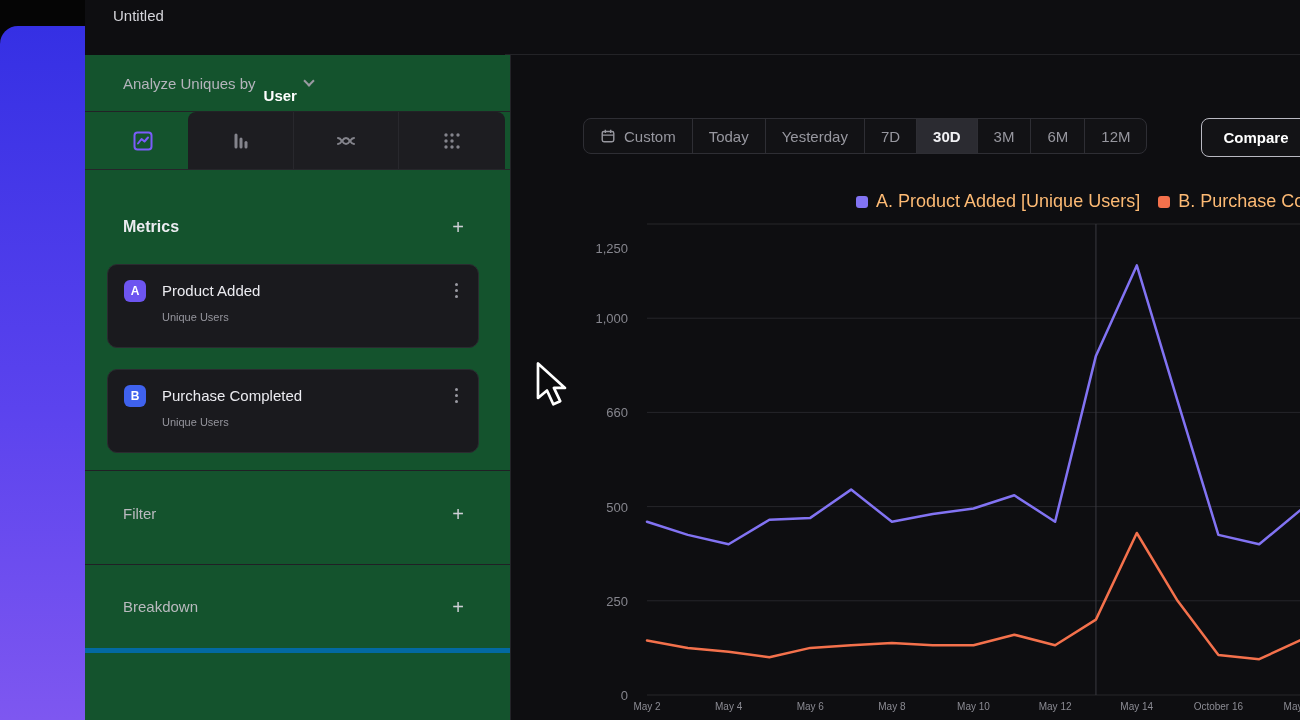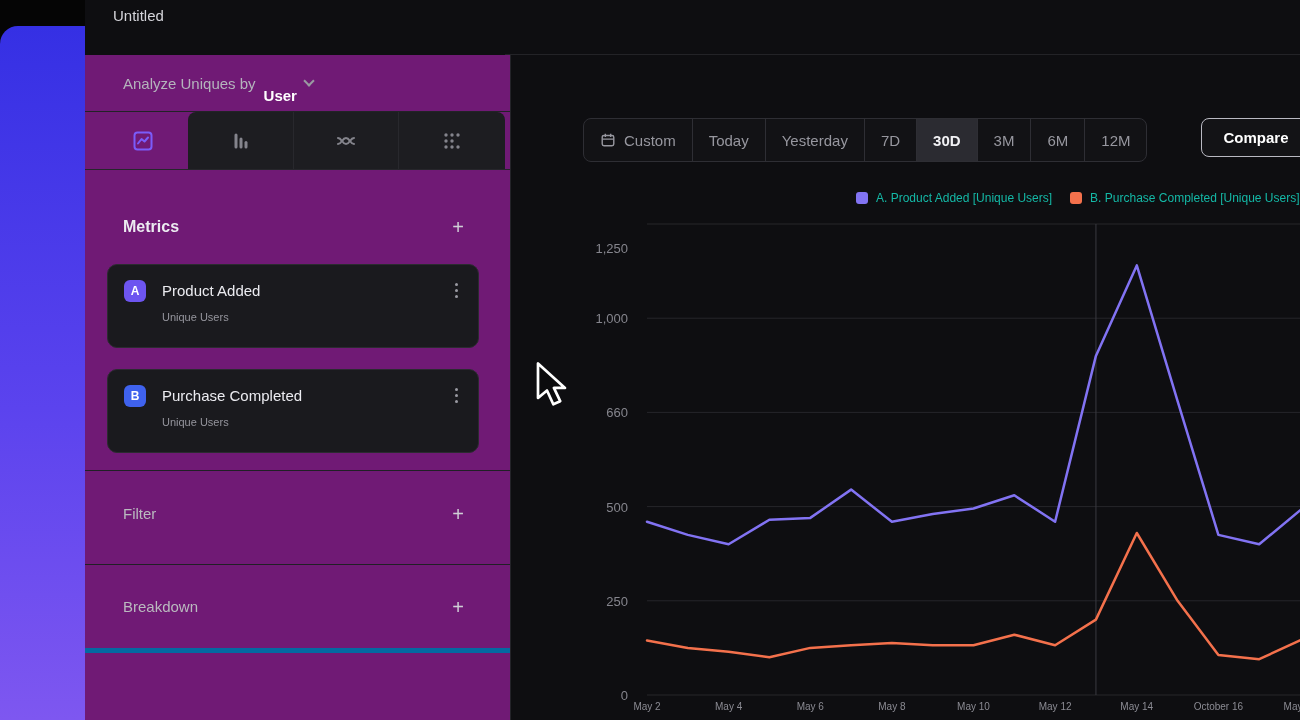--- a/index.html
+++ b/index.html
@@ -14,21 +14,21 @@
 
   
   .app { position:absolute; left:85px; top:0; width:1215px; height:720px;
     background:#0e0e11; color:#e8e8ec; }
 
   .topbar-title { position:absolute; left:28px; top:7px; font-size:15px; color:#d4d4da; }
   .main-top-divider { position:absolute; left:420px; right:0; top:54px; height:1px; background:#232327; }
 
   
   .sidebar { position:absolute; left:0; top:55px; width:426px; bottom:0;
-    background:#701a75; border-right:1px solid #242429; }
+    background:#14532d; border-right:1px solid #242429; }
   .sb-header { position:absolute; left:0; top:0; width:100%; height:57px;
     display:flex; align-items:center; padding-left:38px; gap:8px;
     border-bottom:1px solid #222226; }
   .sb-header .prefix { font-size:15px; color:#b4b4bc; }
   .sb-header .value { font-size:15px; font-weight:700; color:#ffffff;margin-top:25px; }
   .chev { width:8px; height:8px; border-right:2px solid #9a9aa2; border-bottom:2px solid #9a9aa2;
     transform:rotate(45deg); margin-top:-4px; }
 
   .tab-row { position:absolute; left:0; top:57px; width:100%; height:58px;
     border-bottom:1px solid #26262b; display:flex; padding-left:12px; }
@@ -60,38 +60,38 @@
   .mc-sub { margin-top:9px; margin-left:38px; font-size:11px; color:#95959d; }
 
   .sb-section { position:absolute; left:0; width:100%;
     display:flex; align-items:center; justify-content:space-between;
     padding:0 46px 0 38px; border-top:1px solid #202025; }
   .sb-section.filter { top:415px; height:86px; }
   .sb-section.breakdown { top:509px; height:89px; border-bottom:5px solid #0369a1; }
   .sb-section .t { font-size:15px; font-weight:500; color:#bababf; }
 
   
-  .range-group { position:absolute; left:498px; top:118px; height:44px;
+  .range-group { position:absolute; left:498px; top:118px; height:36px;
     display:flex; border:1px solid #2e2e34; border-radius:8px; overflow:hidden;
     background:#121215; }
   .range-seg { display:flex; align-items:center; gap:8px; padding:0 16px;
     font-size:15px; color:#97979f; cursor:pointer; white-space:nowrap; }
   .range-seg + .range-seg { border-left:1px solid #2e2e34; }
   .range-seg.selected { background:#2b2b31; color:#f2f2f5; font-weight:600; }
 
   .compare-btn { position:absolute; left:1116px; top:118px; height:39px; width:110px;
     border:1px solid #b9b9c2; border-radius:8px; background:#131316;
     display:flex; align-items:center; justify-content:center;
     font-size:15px; font-weight:600; color:#ffffff; cursor:pointer; }
 
   
   .legend { position:absolute; left:771px; top:191px; display:flex; gap:18px; white-space:nowrap; }
   .legend-item { display:flex; align-items:center; gap:8px; cursor:pointer; }
   .legend-swatch { width:12px; height:12px; border-radius:3px; }
-  .legend-label { font-size:12px; color:#14b8a6; }
+  .legend-label { font-size:18px; color:#fdba74; }
 
   
   .y-labels { position:absolute; left:475px; top:224px; width:68px; height:471px; }
   .y-labels span { position:absolute; right:0; transform:translateY(-50%);
     font-size:13px; color:#85858d; }
   .plot { position:absolute; left:562px; top:224px; width:653px; height:471px; }
   .x-labels { position:absolute; left:562px; top:701px; width:653px; height:18px; }
   .x-labels span { position:absolute; transform:translateX(-50%);
     font-size:10px; color:#8b8b93; white-space:nowrap; }
 

